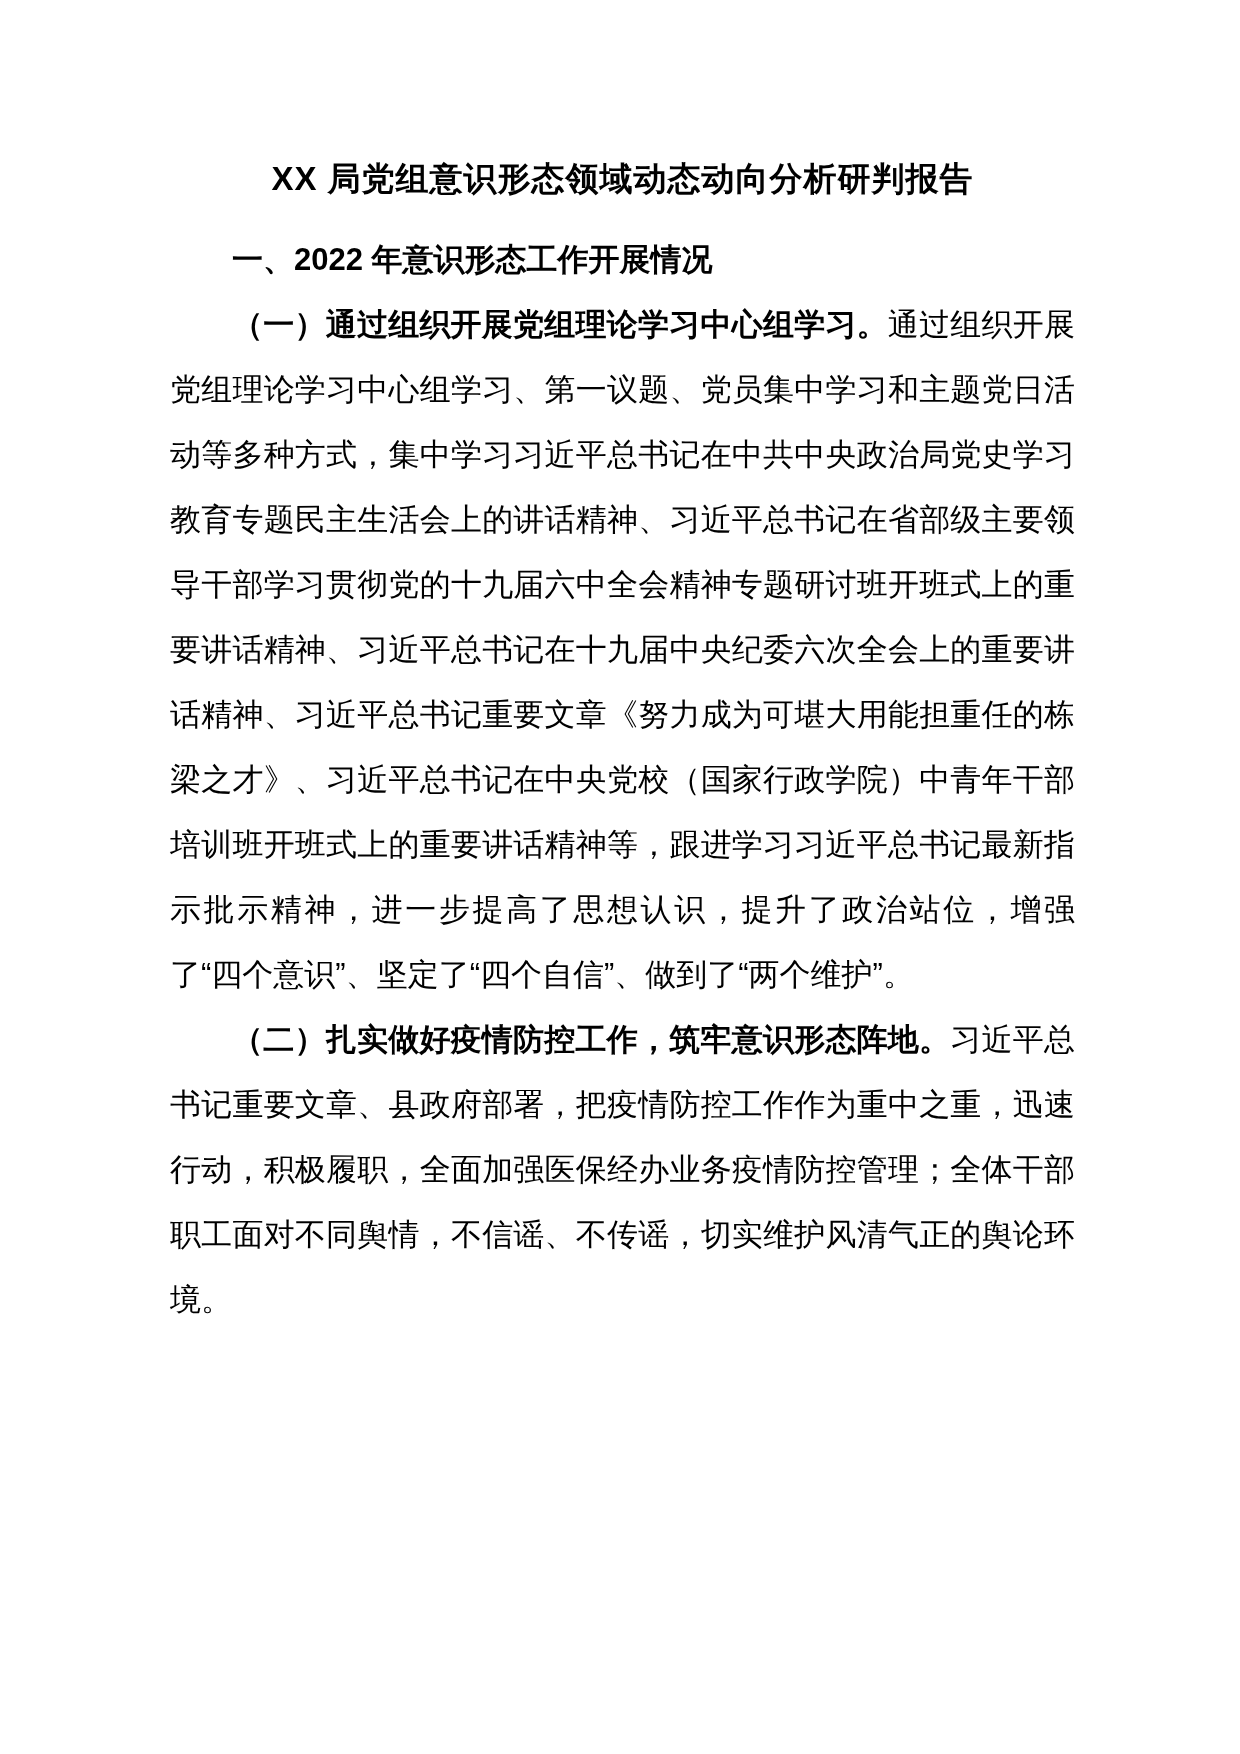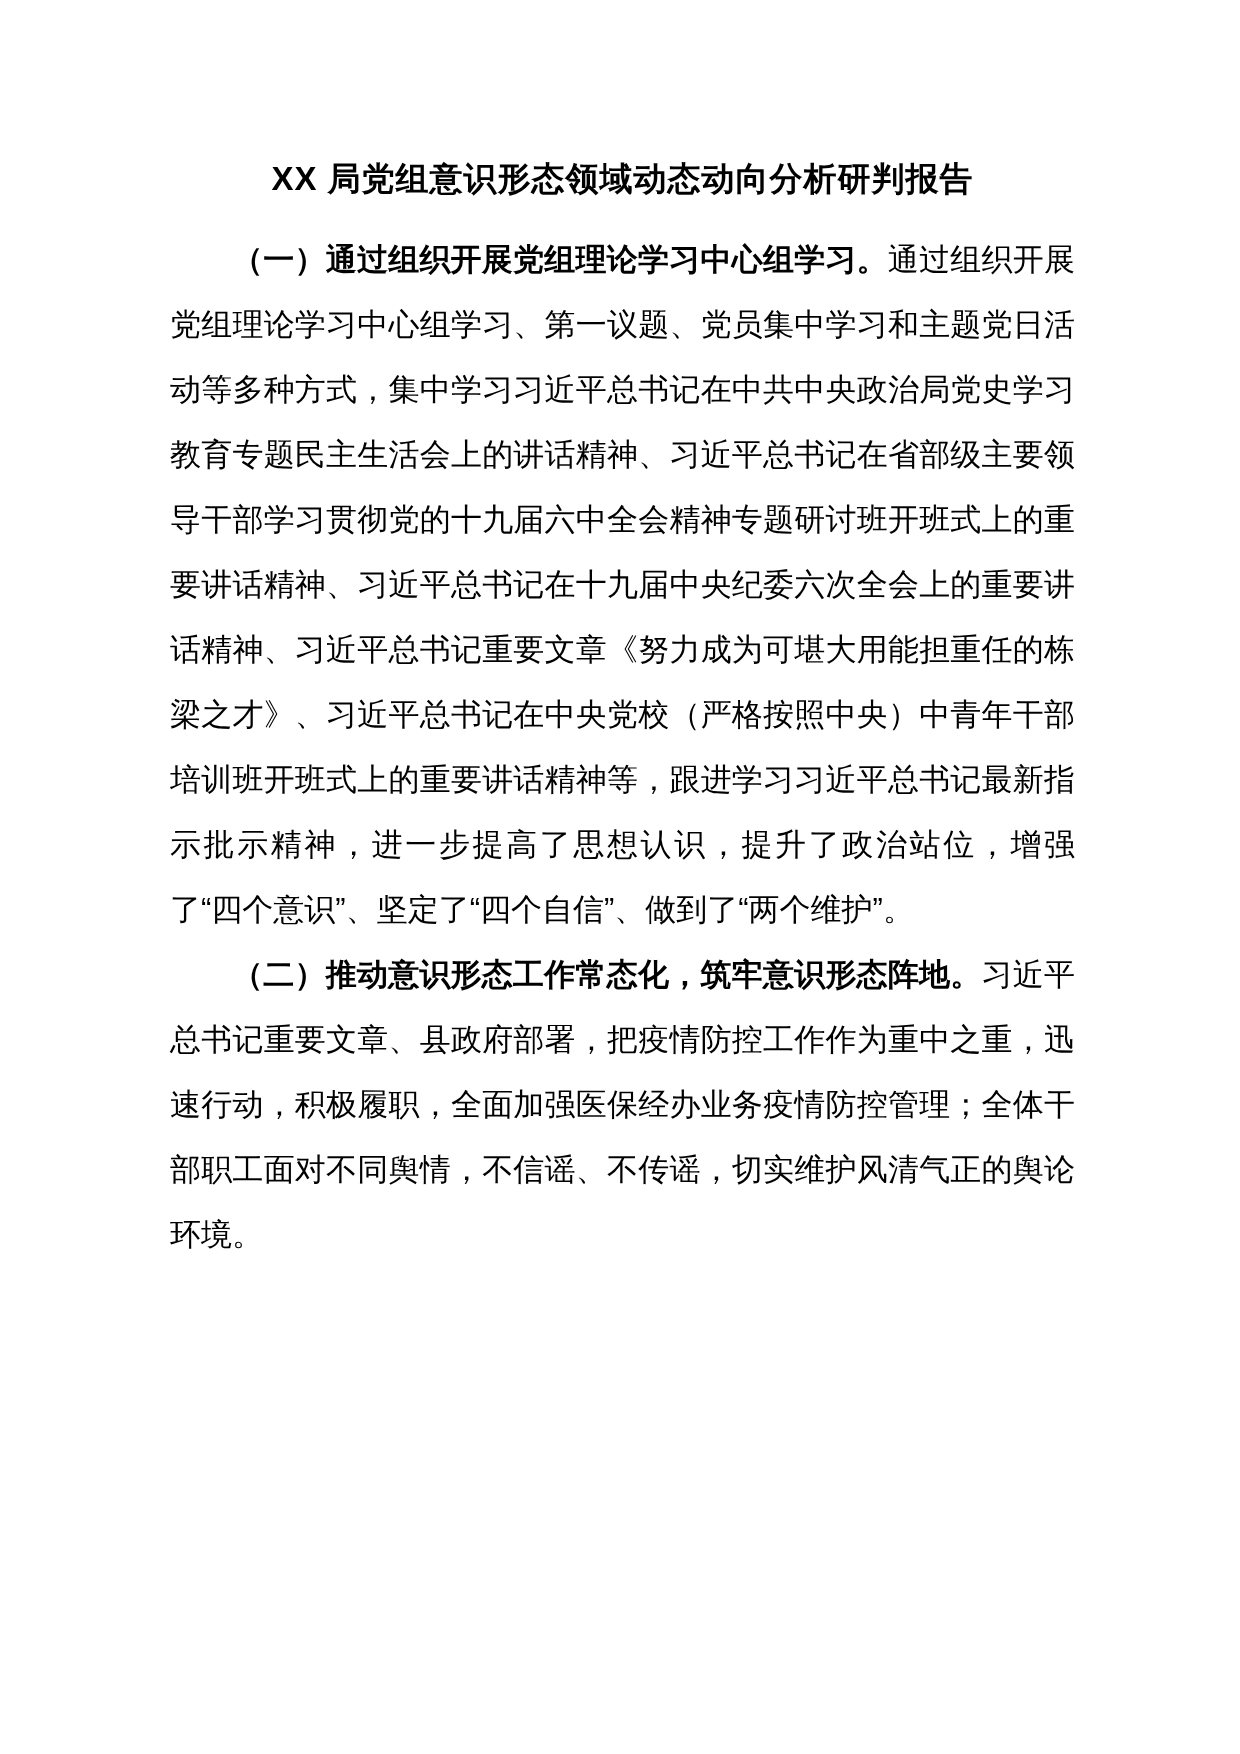--- a/index.html
+++ b/index.html
@@ -47,18 +47,19 @@
     }
   </style>
 </head>
 <body>
 
 <div class="page">
 
   <h1 class="doc-title">XX 局党组意识形态领域动态动向分析研判报告</h1>
 
 
+  <p class="para section-heading">一、2022 年意识形态工作开展情况</p>
 
-  <p class="para"><span class="lead">（一）通过组织开展党组理论学习中心组学习。</span><span>通过组织开展党组理论学习中心组学习、第一议题、党员集中学习和主题党日活动等多种方式，集中学习习近平总书记在中共中央政治局党史学习教育专题民主生活会上的讲话精神、习近平总书记在省部级主要领导干部学习贯彻党的十九届六中全会精神专题研讨班开班式上的重要讲话精神、习近平总书记在十九届中央纪委六次全会上的重要讲话精神、习近平总书记重要文章《努力成为可堪大用能担重任的栋梁之才》、习近平总书记在中央党校（严格按照中央）中青年干部培训班开班式上的重要讲话精神等，跟进学习习近平总书记最新指示批示精神，进一步提高了思想认识，提升了政治站位，增强了“四个意识”、坚定了“四个自信”、做到了“两个维护”。</span></p>
+  <p class="para"><span class="lead">（一）通过组织开展党组理论学习中心组学习。</span><span>通过组织开展党组理论学习中心组学习、第一议题、党员集中学习和主题党日活动等多种方式，集中学习习近平总书记在中共中央政治局党史学习教育专题民主生活会上的讲话精神、习近平总书记在省部级主要领导干部学习贯彻党的十九届六中全会精神专题研讨班开班式上的重要讲话精神、习近平总书记在十九届中央纪委六次全会上的重要讲话精神、习近平总书记重要文章《努力成为可堪大用能担重任的栋梁之才》、习近平总书记在中央党校（国家行政学院）中青年干部培训班开班式上的重要讲话精神等，跟进学习习近平总书记最新指示批示精神，进一步提高了思想认识，提升了政治站位，增强了“四个意识”、坚定了“四个自信”、做到了“两个维护”。</span></p>
 
-  <p class="para"><span class="lead">（二）推动意识形态工作常态化，筑牢意识形态阵地。</span><span>习近平总书记重要文章、县政府部署，把疫情防控工作作为重中之重，迅速行动，积极履职，全面加强医保经办业务疫情防控管理；全体干部职工面对不同舆情，不信谣、不传谣，切实维护风清气正的舆论环境。</span></p>
+  <p class="para"><span class="lead">（二）扎实做好疫情防控工作，筑牢意识形态阵地。</span><span>习近平总书记重要文章、县政府部署，把疫情防控工作作为重中之重，迅速行动，积极履职，全面加强医保经办业务疫情防控管理；全体干部职工面对不同舆情，不信谣、不传谣，切实维护风清气正的舆论环境。</span></p>
 
 </div>
 
 </body></html>

